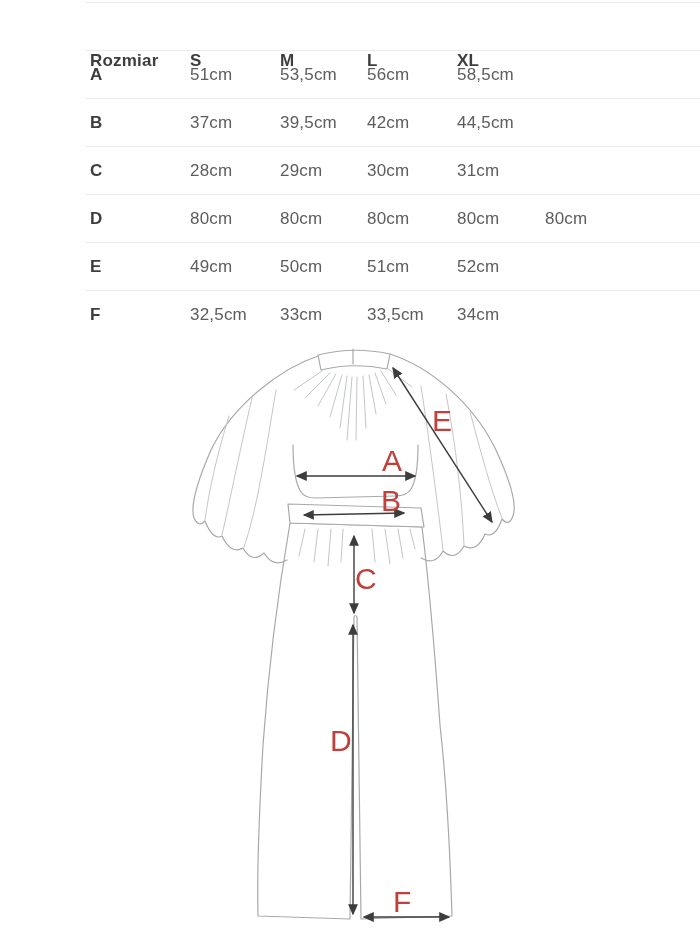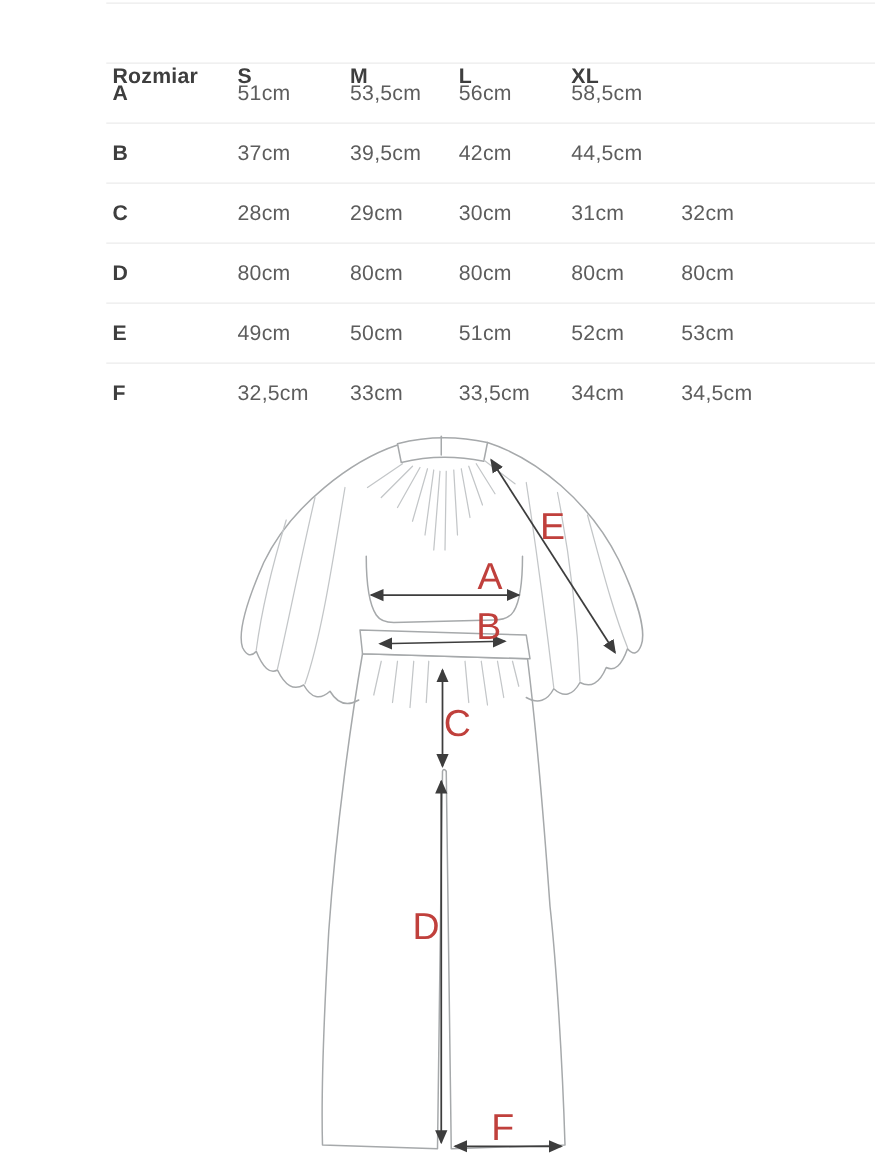--- a/index.html
+++ b/index.html
@@ -65,48 +65,45 @@
       <div class="cell">42cm</div>
       <div class="cell">44,5cm</div>
     </div>
 
     <div class="t-row">
       <div class="cell rowlabel">C</div>
       <div class="cell">28cm</div>
       <div class="cell">29cm</div>
       <div class="cell">30cm</div>
       <div class="cell">31cm</div>
-      <div class="cell">32cm</div>
     </div>
 
     <div class="t-row">
       <div class="cell rowlabel">D</div>
       <div class="cell">80cm</div>
       <div class="cell">80cm</div>
       <div class="cell">80cm</div>
       <div class="cell">80cm</div>
       <div class="cell">80cm</div>
     </div>
 
     <div class="t-row">
       <div class="cell rowlabel">E</div>
       <div class="cell">49cm</div>
       <div class="cell">50cm</div>
       <div class="cell">51cm</div>
       <div class="cell">52cm</div>
-      <div class="cell">53cm</div>
     </div>
 
     <div class="t-row">
       <div class="cell rowlabel">F</div>
       <div class="cell">32,5cm</div>
       <div class="cell">33cm</div>
       <div class="cell">33,5cm</div>
       <div class="cell">34cm</div>
-      <div class="cell">34,5cm</div>
     </div>
   </div>
 
   <svg class="sketch" viewBox="0 0 700 593">
     <defs>
       <marker id="ah" viewBox="0 0 8 8" refX="7" refY="4" markerWidth="8" markerHeight="8" orient="auto-start-reverse">
         <path d="M0,0.5 L8,4 L0,7.5 Z"></path>
       </marker>
     </defs>
 

